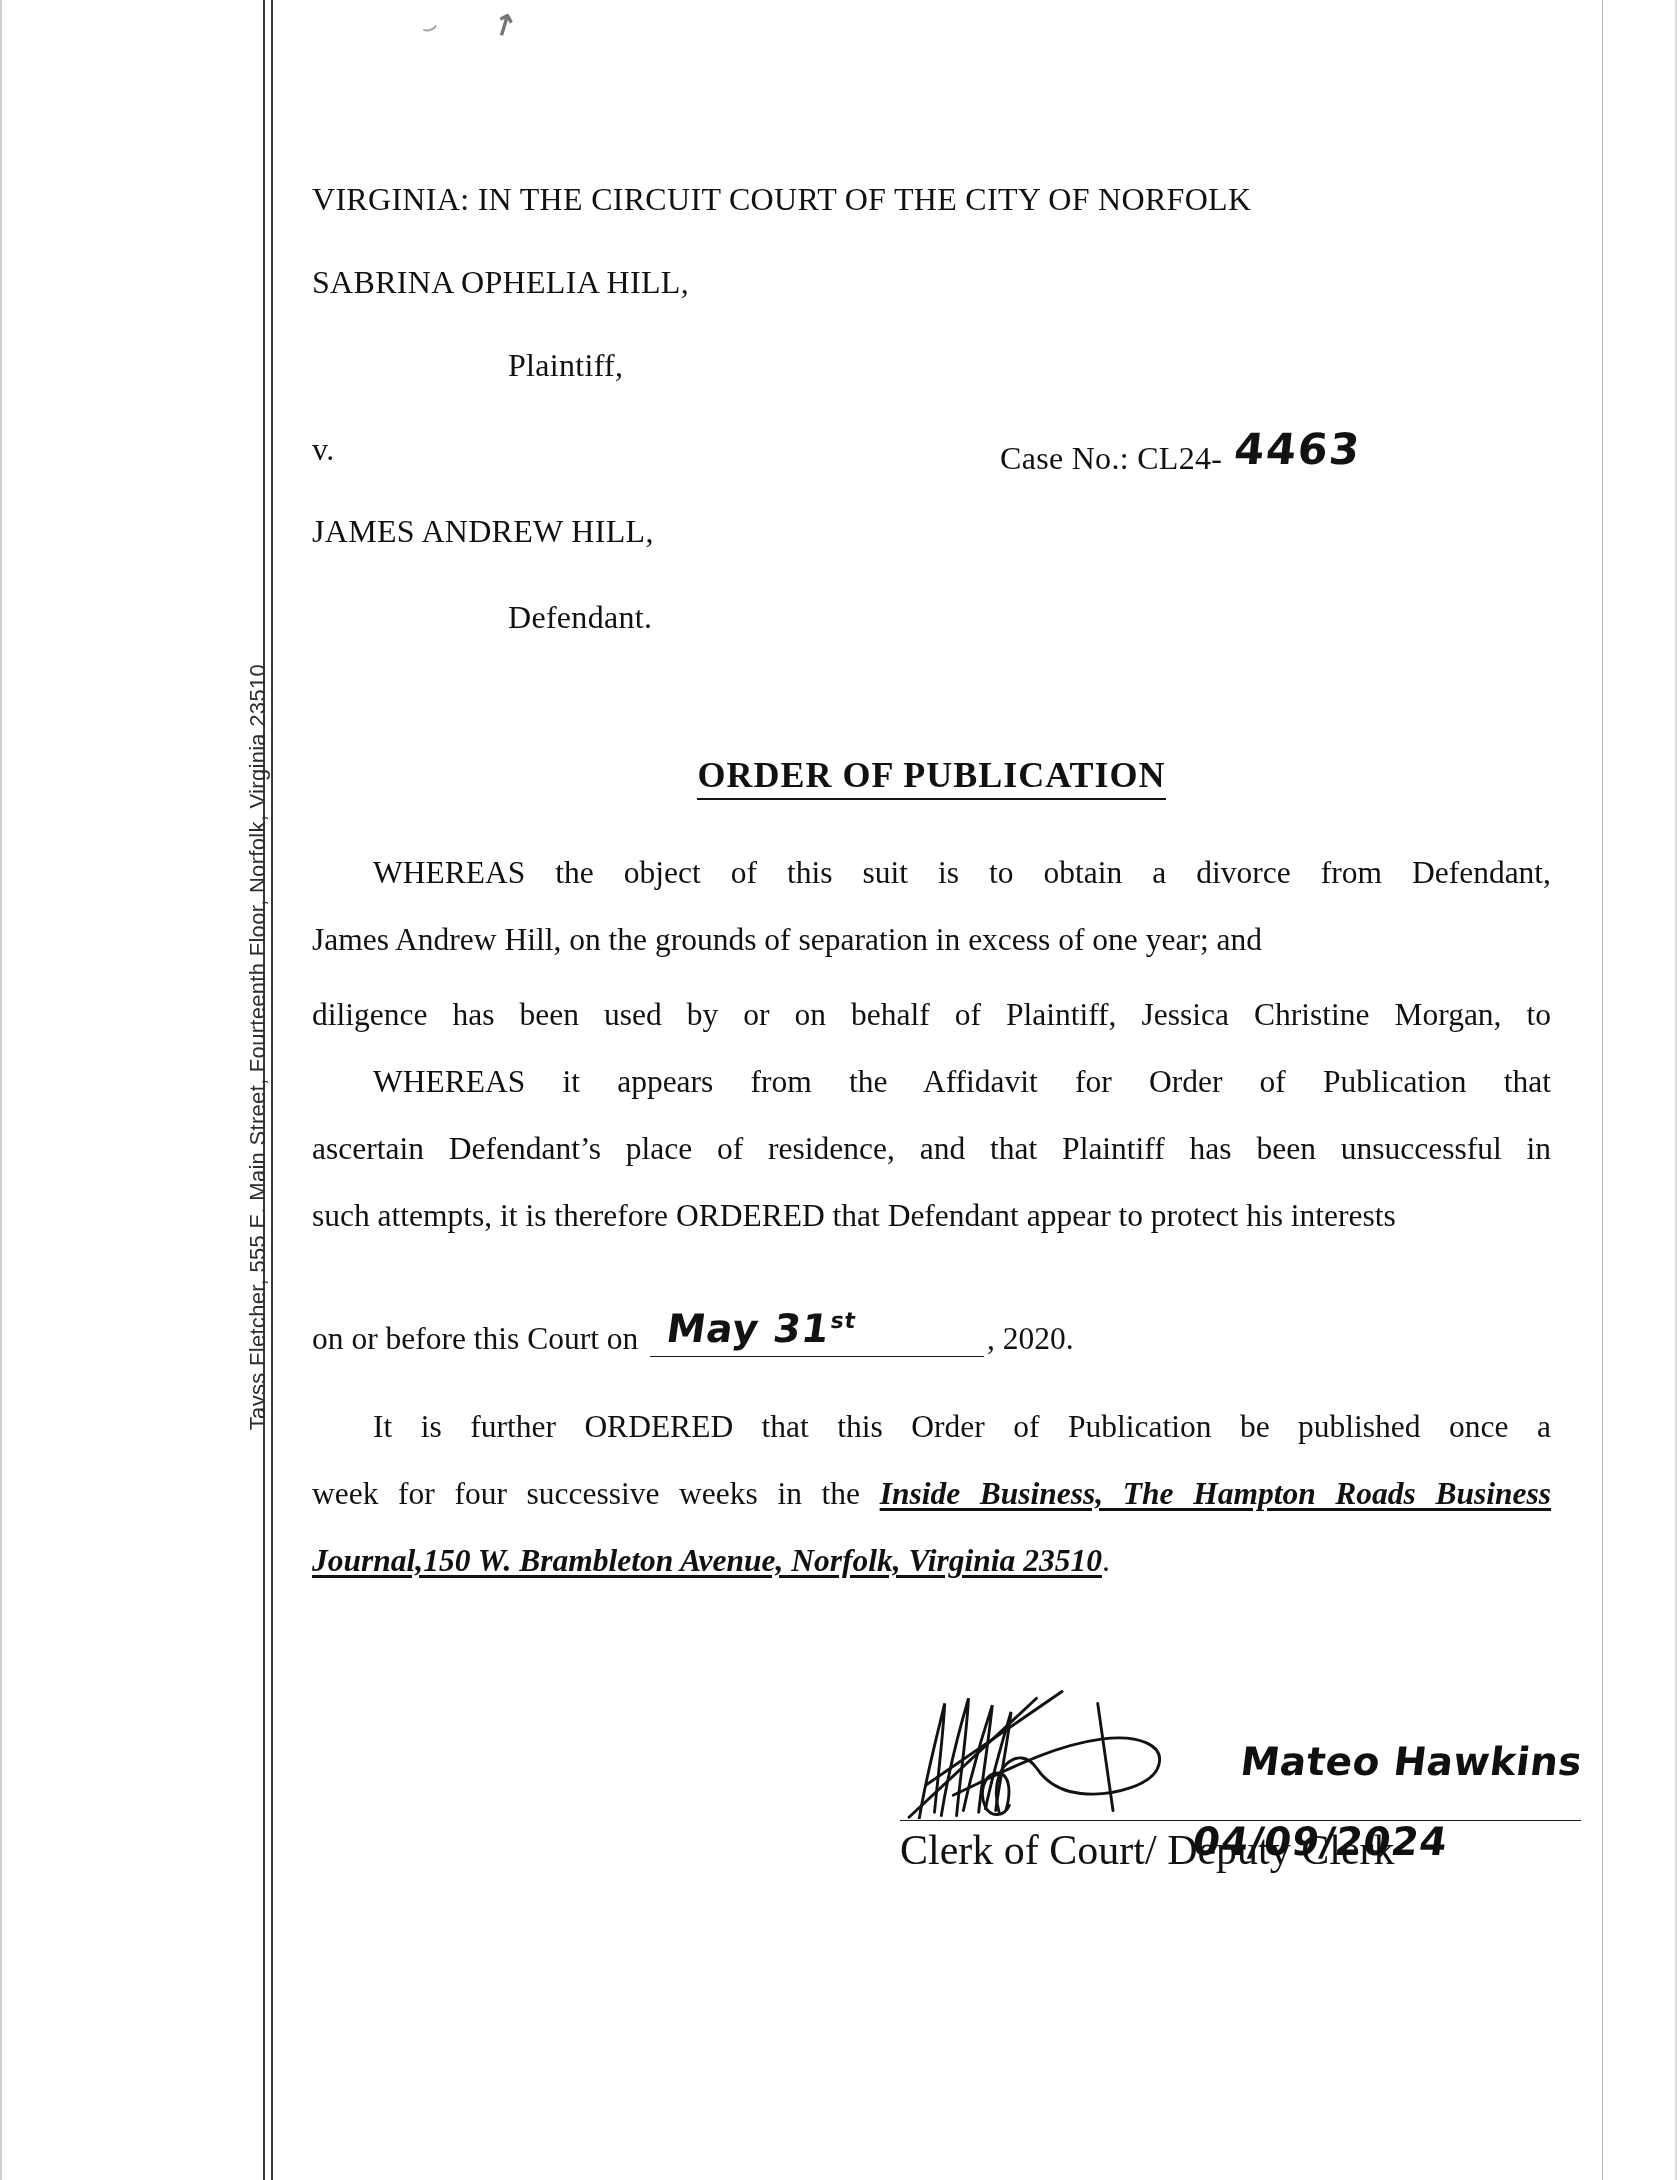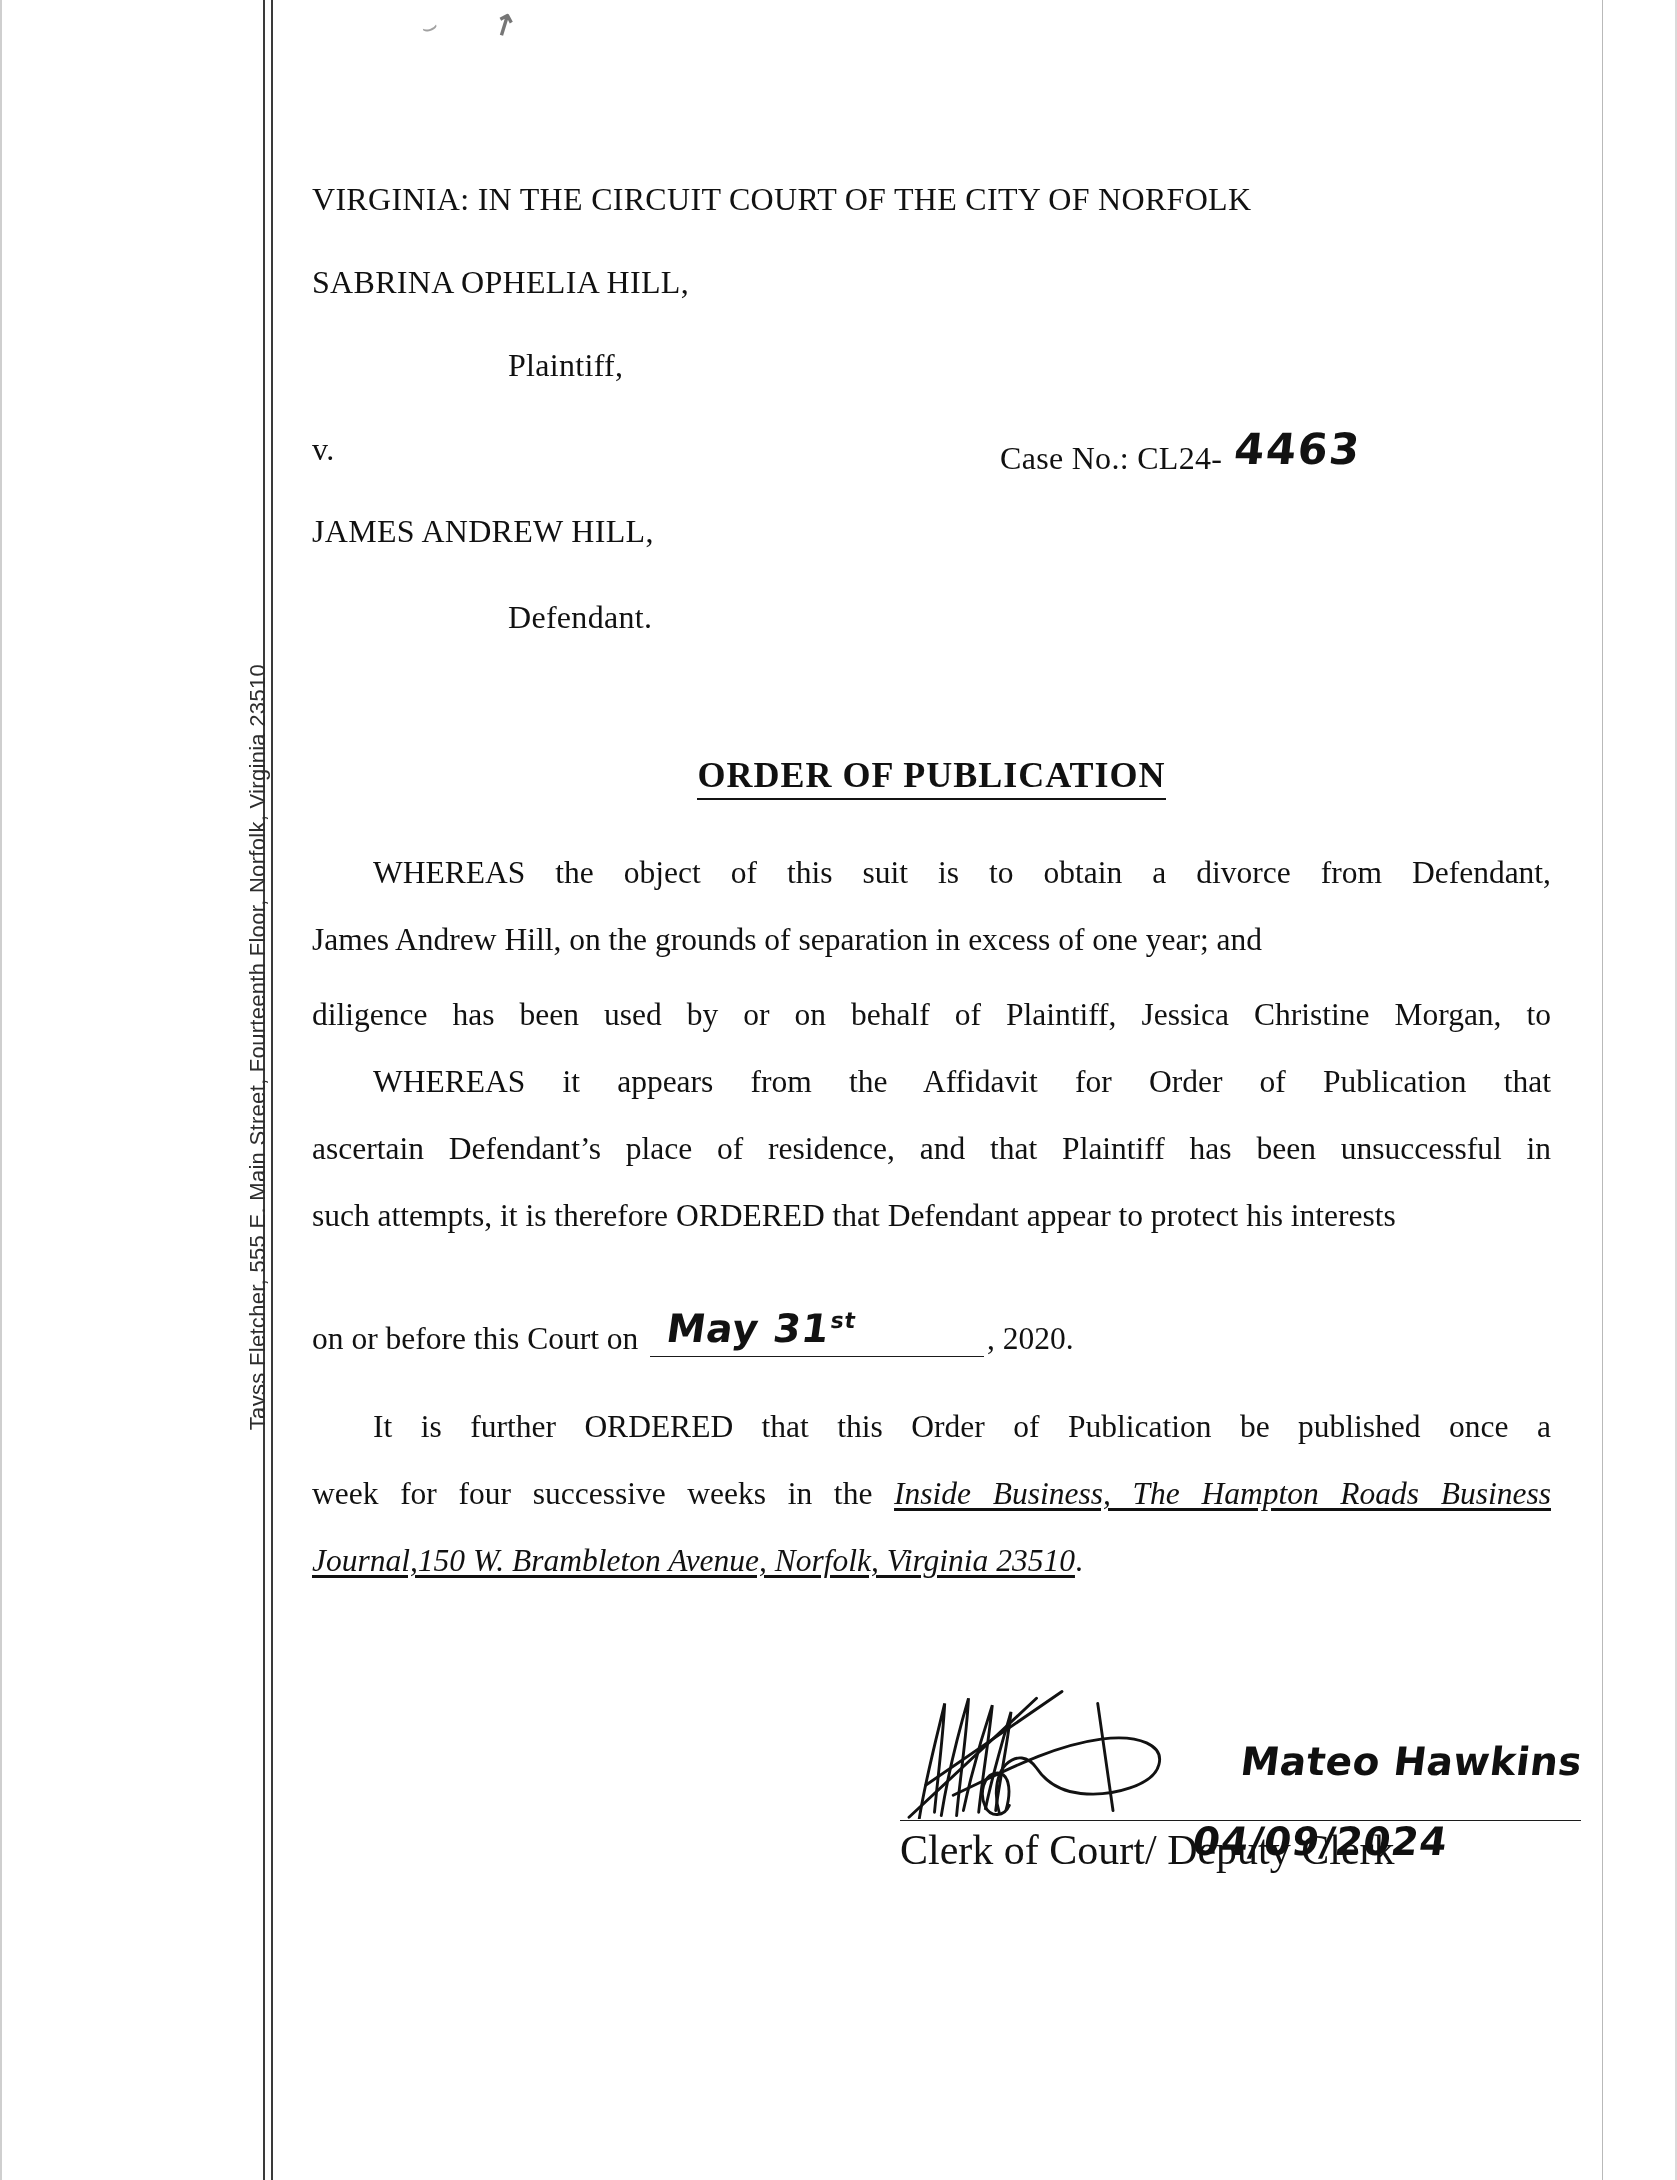--- a/index.html
+++ b/index.html
@@ -171,21 +171,21 @@
   .jline {
     display: block;
     text-align: justify;
     text-align-last: justify;
     text-indent: 0;
   }
   .jline.first { text-indent: 61px; }
   .jline.last  { text-align-last: left; }
 
   .pub-name {
-    font-weight: normal;
+    font-weight: bold;
     font-style: italic;
     text-decoration: underline;
     text-underline-offset: 4.3px;
     text-decoration-thickness: 2.6px;
   }
 
   
   .date-line-row {
     position: absolute;
     top: 1319px;

